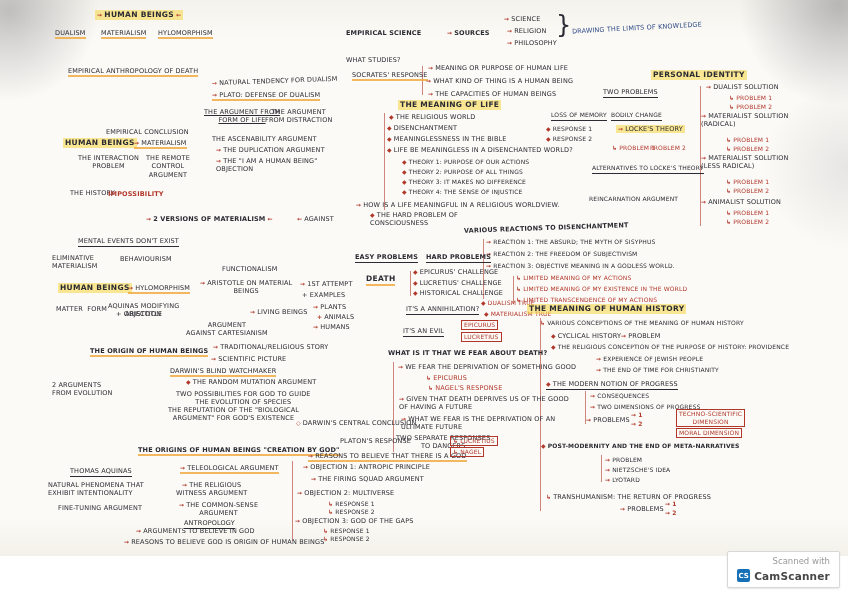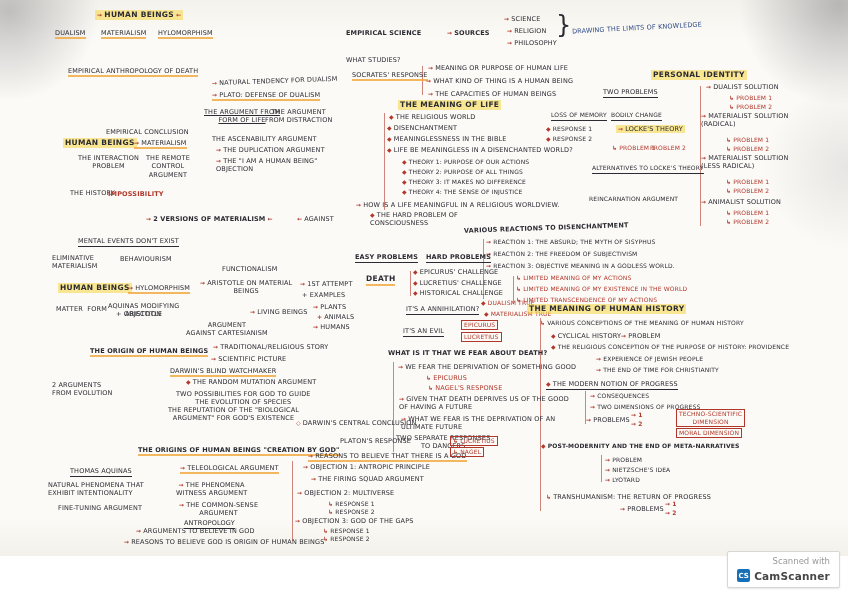--- a/index.html
+++ b/index.html
@@ -127,21 +127,21 @@
       <div class="n ctr" style="left: 176px; top: 390px;"><span>TWO POSSIBILITIES FOR GOD TO GUIDE
 THE EVOLUTION OF SPECIES</span></div>
       <div class="n ctr" style="left: 168px; top: 406px;"><span>THE REPUTATION OF THE "BIOLOGICAL
 ARGUMENT" FOR GOD'S EXISTENCE</span></div>
       <div class="n" style="left: 296px; top: 419px;"><span class="pre">◇</span><span>DARWIN'S CENTRAL CONCLUSION</span></div>
       <div class="n ulo bold" style="left: 138px; top: 446px;"><span>THE ORIGINS OF HUMAN BEINGS "CREATION BY GOD"</span></div>
       <div class="n ul" style="left: 70px; top: 467px;"><span>THOMAS AQUINAS</span></div>
       <div class="n ulo" style="left: 180px; top: 464px;"><span class="pre">→</span><span>TELEOLOGICAL ARGUMENT</span></div>
       <div class="n" style="left: 48px; top: 481px;"><span>NATURAL PHENOMENA THAT
 EXHIBIT INTENTIONALITY</span></div>
-      <div class="n ctr" style="left: 176px; top: 481px;"><span class="pre">→</span><span>THE PHENOMENA
+      <div class="n ctr" style="left: 176px; top: 481px;"><span class="pre">→</span><span>THE RELIGIOUS
 WITNESS ARGUMENT</span></div>
       <div class="n" style="left: 58px; top: 504px;"><span>FINE-TUNING ARGUMENT</span></div>
       <div class="n ctr" style="left: 179px; top: 501px;"><span class="pre">→</span><span>THE COMMON-SENSE
 ARGUMENT</span></div>
       <div class="n ul" style="left: 184px; top: 519px;"><span>ANTROPOLOGY</span></div>
       <div class="n" style="left: 136px; top: 527px;"><span class="pre">→</span><span>ARGUMENTS TO BELIEVE IN GOD</span></div>
       <div class="n" style="left: 124px; top: 538px;"><span class="pre">→</span><span>REASONS TO BELIEVE GOD IS ORIGIN OF HUMAN BEINGS</span></div>
       <div class="n" style="left: 340px; top: 437px;"><span>PLATON'S RESPONSE</span></div>
       <div class="n ctr" style="left: 396px; top: 434px;"><span>TWO SEPARATE RESPONSES
 TO DANGERS</span></div>

